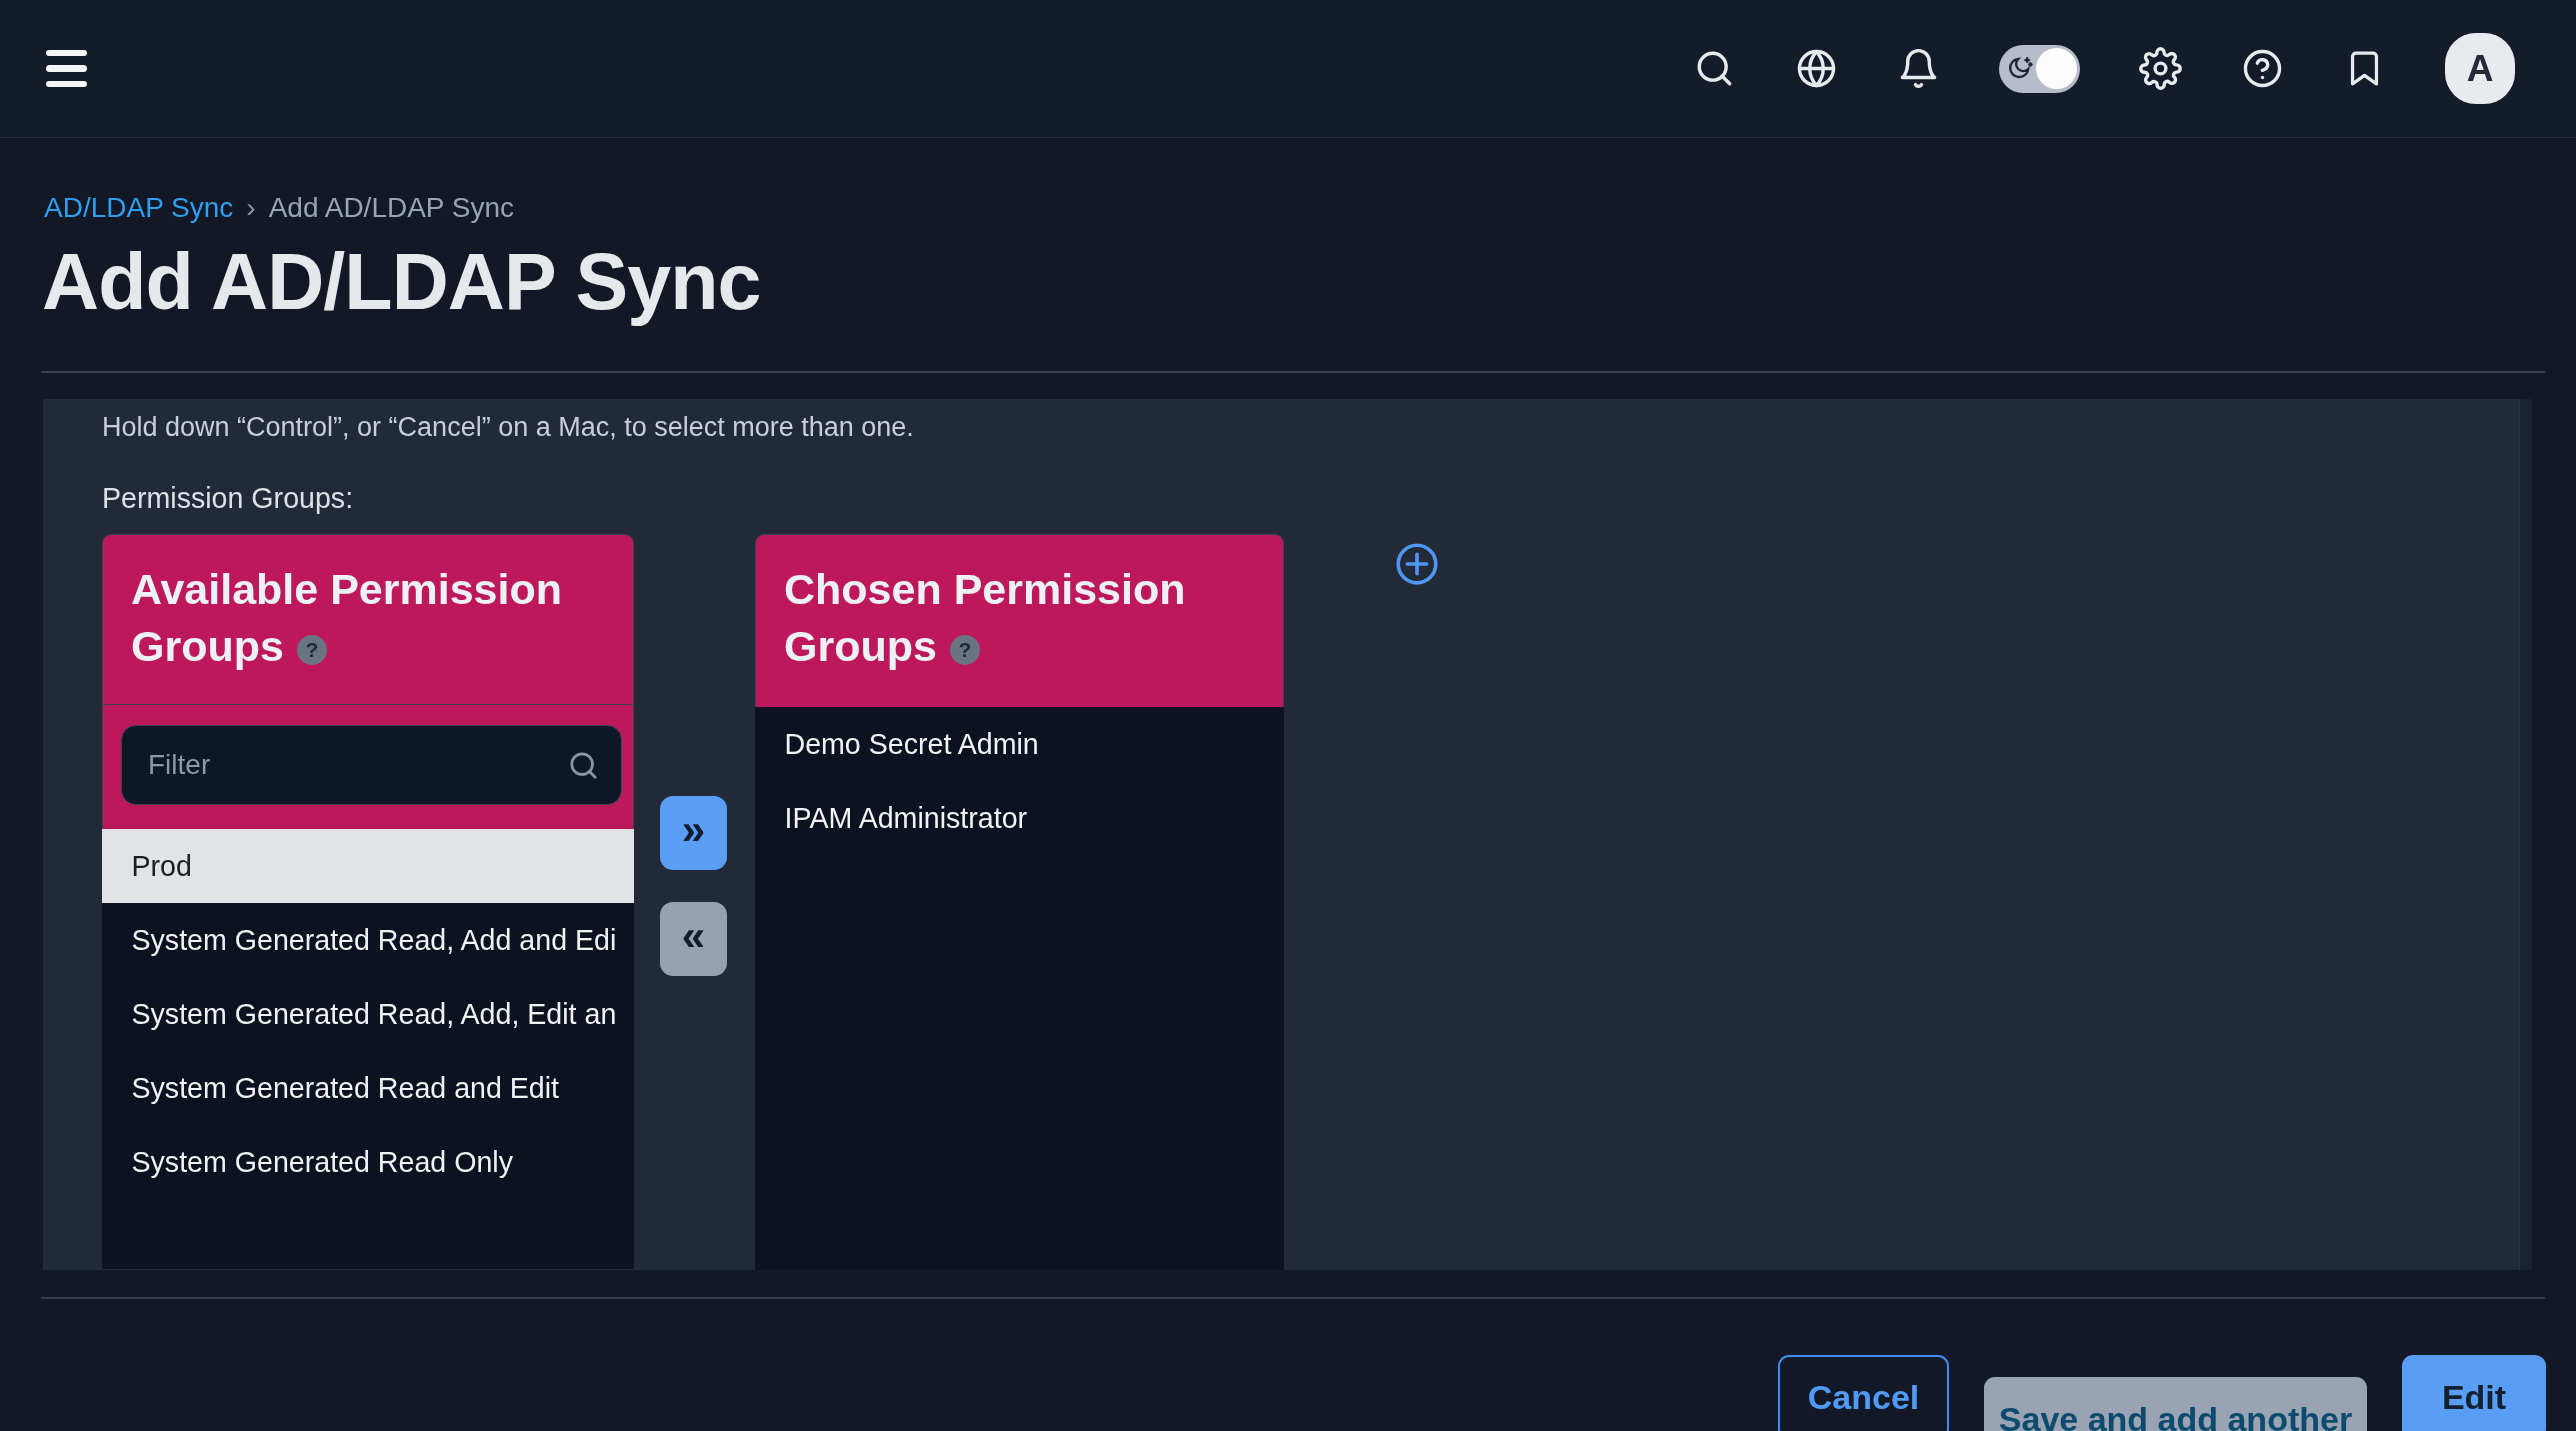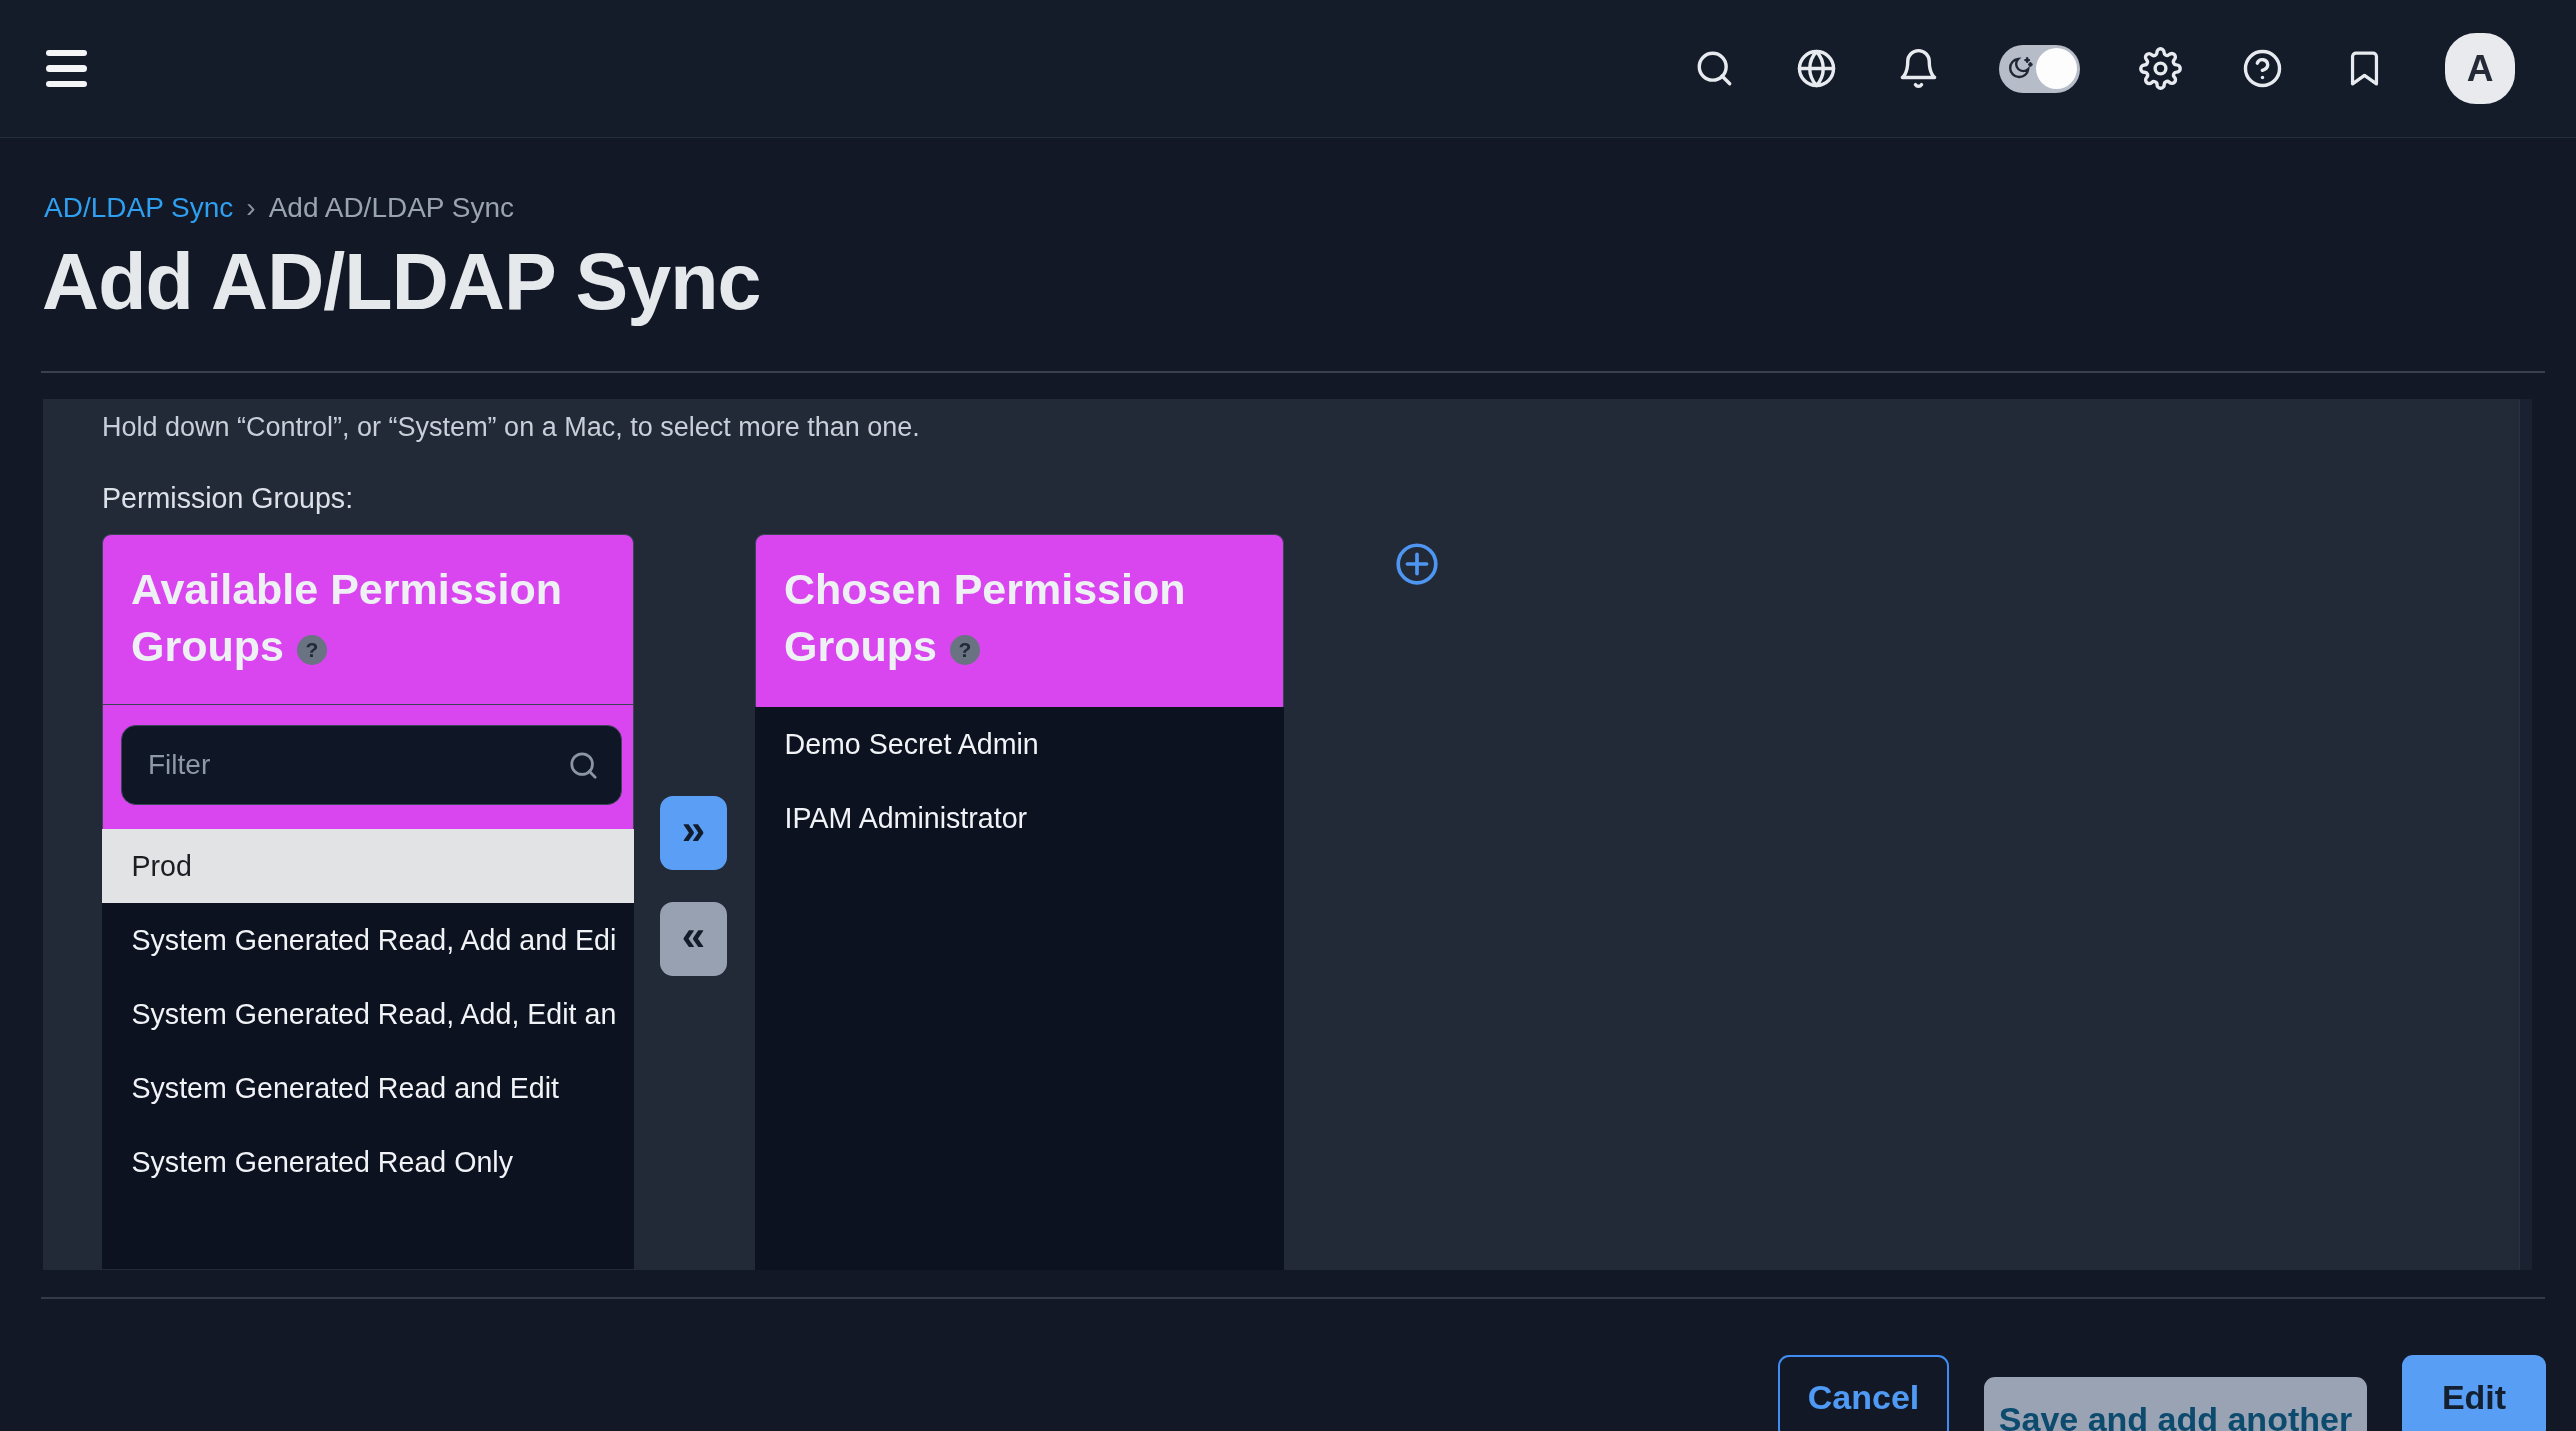--- a/index.html
+++ b/index.html
@@ -47,21 +47,21 @@
 
   
   .content-panel { position:absolute; left:43px; top:399px; width:2476px; height:871px;
                    background:#222a38; overflow:hidden; }
   .scroll-strip { position:absolute; left:2519px; top:399px; width:13px; height:871px;
                   background:#1a2231; border-left:1.8px solid #29323f; }
 
   .hint { position:absolute; left:59px; top:13px; font-size:27px; color:#c9cfd8; }
   .field-label { position:absolute; left:59px; top:83px; font-size:28.6px; font-weight:500; color:#dce1e8; }
 
-  .picker-box { position:absolute; border:1.8px solid #3a4455; border-radius:9.2px 9.2px 1.8px 1.8px; background:#d946ef; }
+  .picker-box { position:absolute; border:1.8px solid #3a4455; border-radius:9.2px 9.2px 1.8px 1.8px; background:#be185d; }
   .available-box { left:59px; top:135px; width:532px; height:297px; }
   .chosen-box { left:712px; top:135px; width:529px; height:174px; }
   .box-header { height:170px; padding:26px 26px 0 28px; font-size:43px; font-weight:700;
                 color:#eef1f4; line-height:57px; border-bottom:1.8px solid #3a4455; }
   .chosen-box .box-header { border-bottom:none; }
   .help-badge { display:inline-flex; width:30px; height:30px; border-radius:50%; background:#6a7381;
                 color:#232a35; font-size:21px; font-weight:700; align-items:center; justify-content:center;
                 vertical-align:3.7px; margin-left:13px; cursor:pointer; }
   .filter-wrap { height:121px; padding:20px 11px 0 12px; }
   .filter-field { position:relative; width:100%; height:68px;padding-left:6px; }
@@ -163,21 +163,21 @@
   <nav class="breadcrumb">
     <span class="link">AD/LDAP Sync</span>
     <span class="sep">›</span>
     <span class="current">Add AD/LDAP Sync</span>
   </nav>
   <h1 class="page-title">Add AD/LDAP Sync</h1>
 
   <div class="top-divider"></div>
 
   <section class="content-panel">
-    <p class="hint">Hold down “Control”, or “System” on a Mac, to select more than one.</p>
+    <p class="hint">Hold down “Control”, or “Cancel” on a Mac, to select more than one.</p>
     <p class="field-label">Permission Groups:</p>
 
     <div class="picker-box available-box">
       <div class="box-header">
         <span>Available Permission Groups</span><span class="help-badge">?</span>
       </div>
       <div class="filter-wrap">
         <div class="filter-field">
           <input type="text" placeholder="Filter" style="">
           <svg viewBox="0 0 24 24" width="33" height="33">

